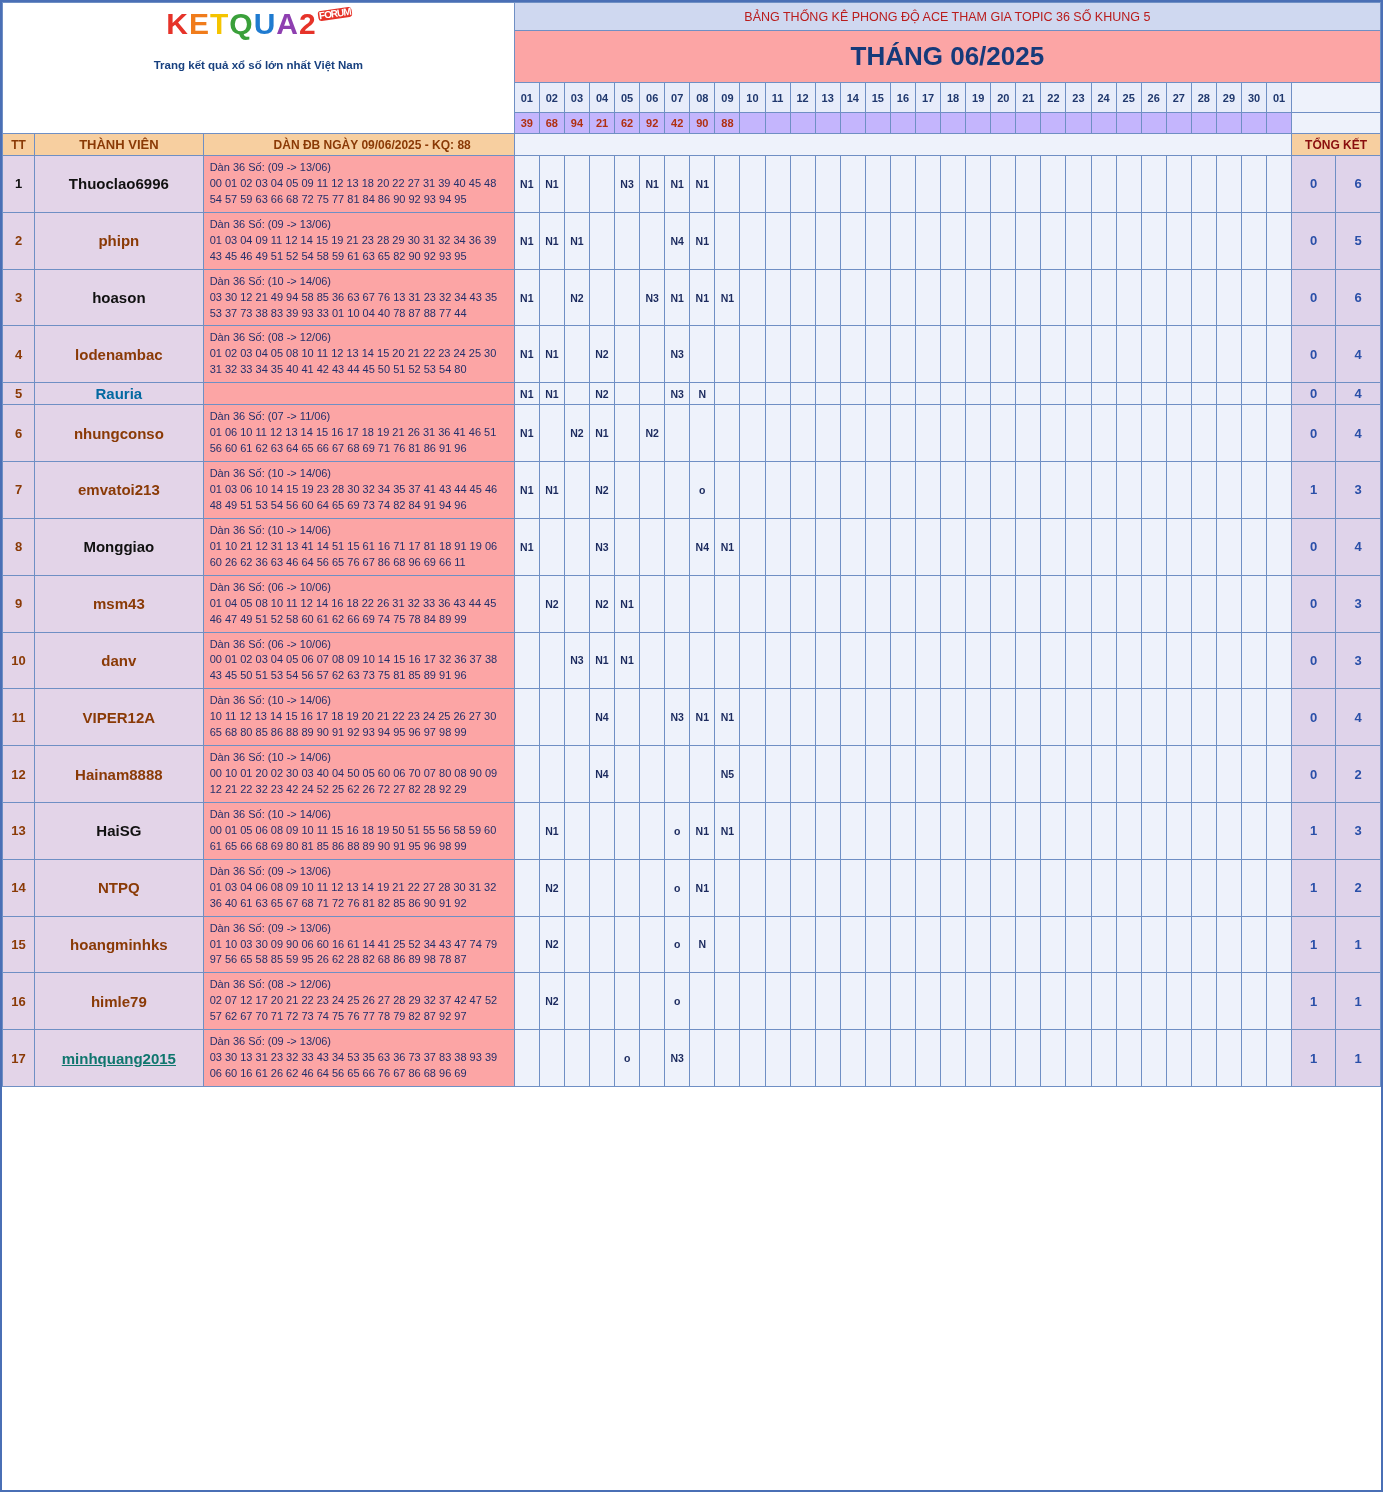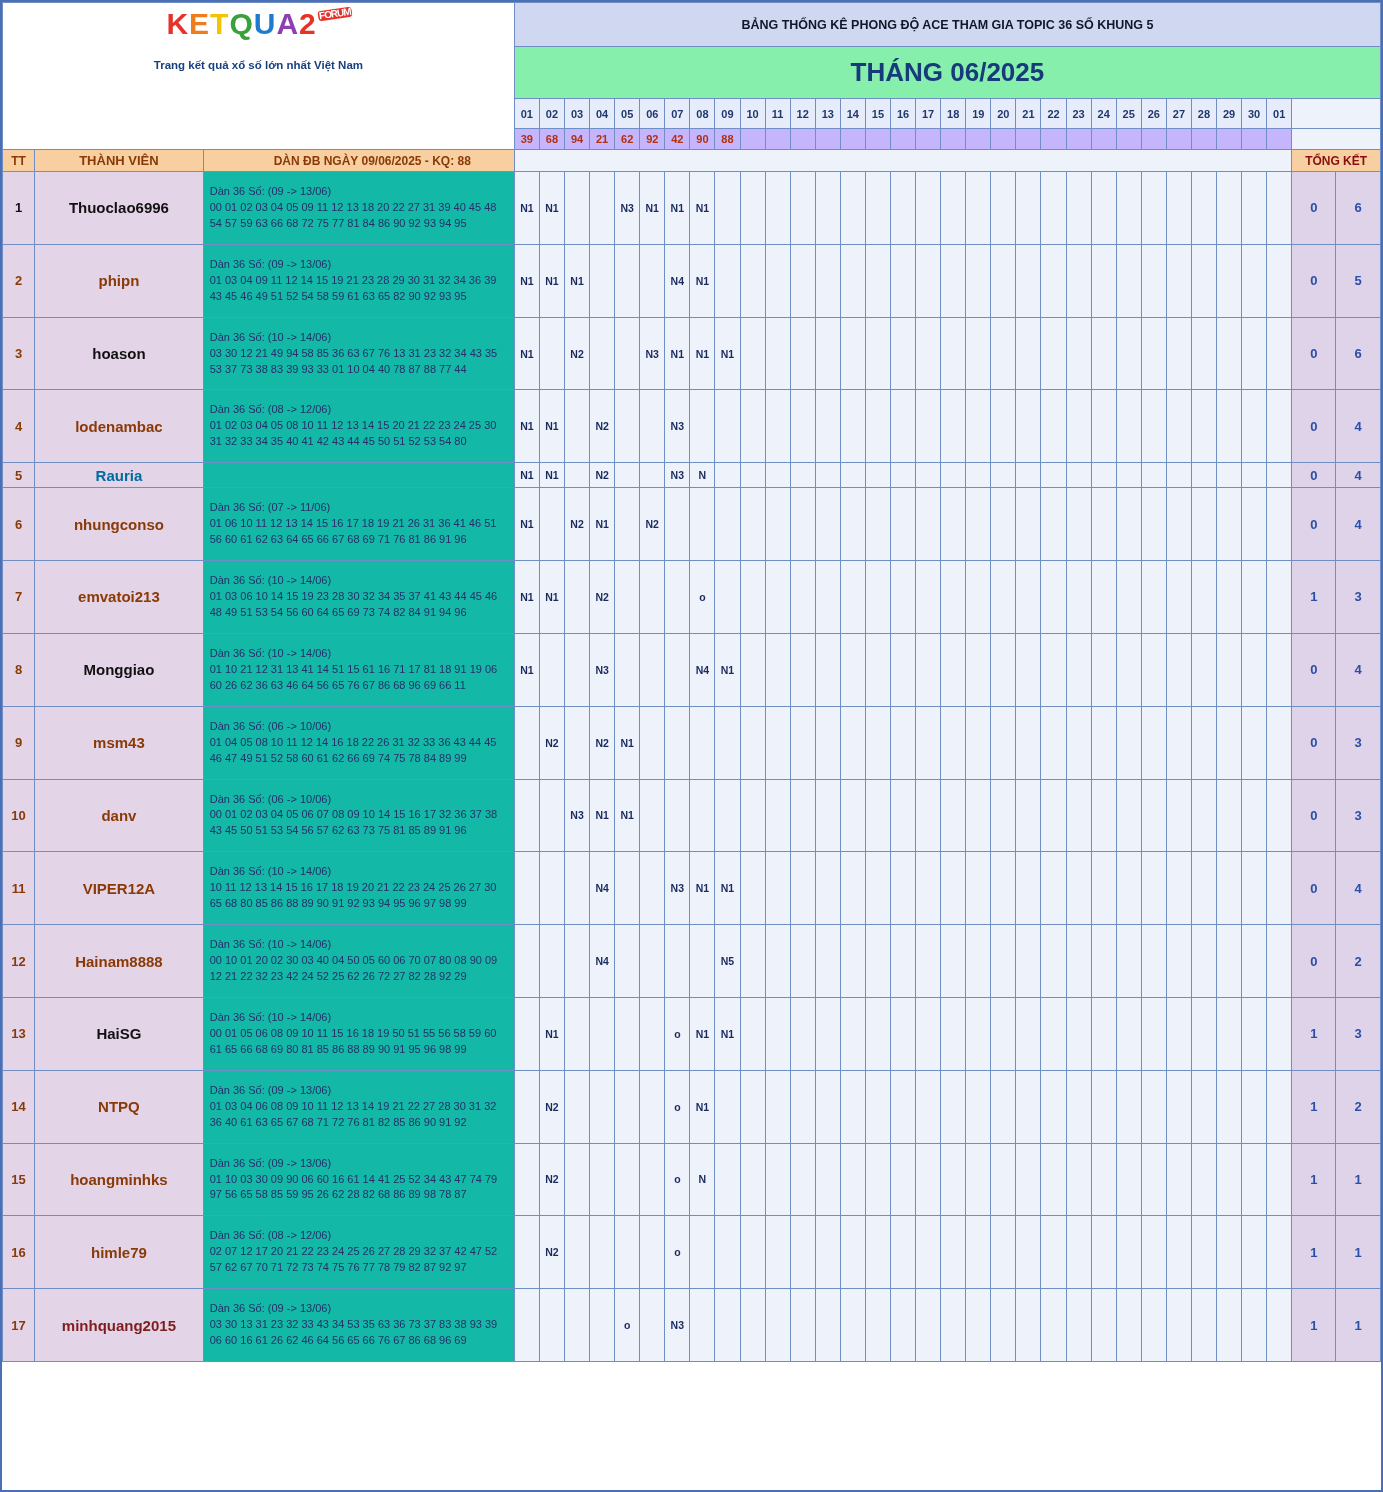--- a/index.html
+++ b/index.html
@@ -55,27 +55,27 @@
   }
   .logo-sub {
     font-size: 11.5px;
     color: #17407f;
     font-weight: bold;
     margin-top: 20px;
   }
   .banner {
     background: #cfd8f0;
     text-align: center;
-    color: #0f172a;
-    font-weight: bold;
+    color: #b91c1c;
+    font-weight: normal;
     font-size: 12.5px;
-    height: 44px;
+    height: 28px;
   }
   .month {
-    background: #86efac;
+    background: #fca5a5;
     text-align: center;
     color: #163a7a;
     font-weight: bold;
     font-size: 26px;
     height: 52px;
   }
 
   
   .hdr {
     background: #f7cfa0;
@@ -116,24 +116,24 @@
     background: #e3d4e8;
   }
   .member {
     text-align: center;
     font-weight: bold;
     font-size: 15px;
     background: #e3d4e8;
     padding: 2px 3px;
   }
   .dan {
-    background: #14b8a6;
+    background: #fca5a5;
     font-size: 11px;
     color: #24306b;
-    padding: 12px 6px;
+    padding: 4px 6px;
     line-height: 1.45;
     vertical-align: middle;
   }
   .dan .d1 { display: block; }
   .cell {
     background: #eef2fb;
     text-align: center;
     font-size: 10.5px;
     font-weight: bold;
     color: #1b2a5e;
@@ -859,21 +859,21 @@
           <td class="cell"></td>
           <td class="cell"></td>
           <td class="cell"></td>
           <td class="cell"></td>
           <td class="cell"></td>
           <td class="sum-a">1</td>
           <td class="sum-b">1</td>
         </tr>
         <tr class="row-17">
           <td class="tt">17</td>
-          <td class="member" style="color: #7f1d1d;">minhquang2015</td>
+          <td class="member" style="color: #0f766e; text-decoration: underline;">minhquang2015</td>
           <td class="dan"><span class="d1">Dàn 36 Số: (09 -&gt; 13/06)</span><span>03 30 13 31 23 32 33 43 34 53 35 63 36 73 37 83 38 93 39 06 60 16 61 26 62 46 64 56 65 66 76 67 86 68 96 69</span></td>
           <td class="cell"></td>
           <td class="cell"></td>
           <td class="cell"></td>
           <td class="cell"></td>
           <td class="cell">o</td>
           <td class="cell"></td>
           <td class="cell">N3</td>
           <td class="cell"></td>
           <td class="cell"></td>

